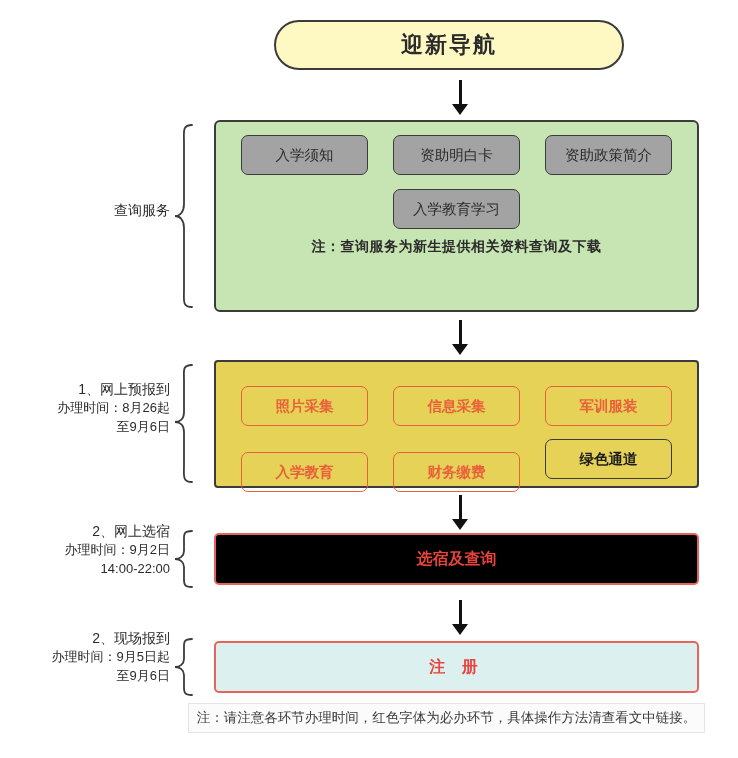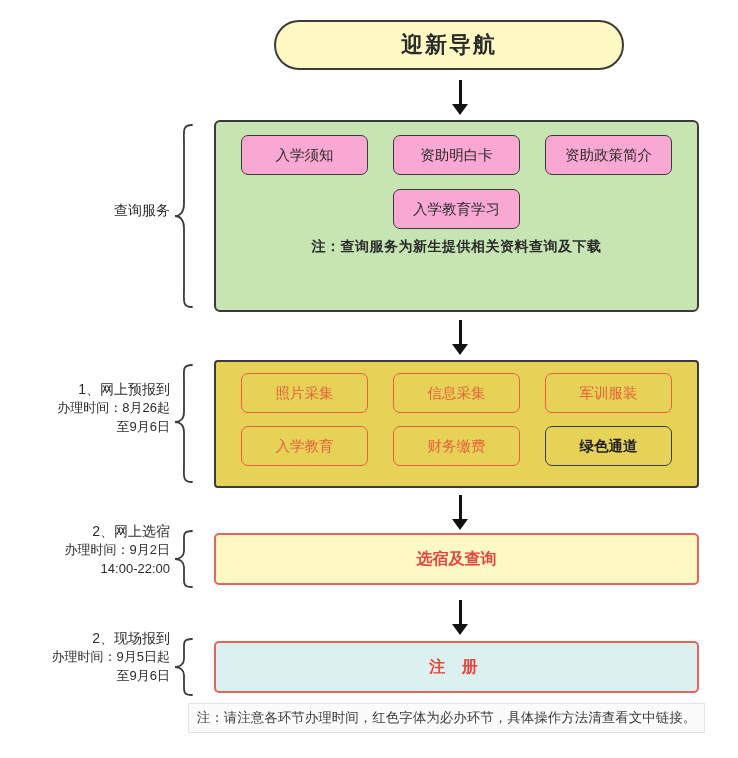--- a/index.html
+++ b/index.html
@@ -43,36 +43,36 @@
 
   .row{display:flex;justify-content:center;gap:25px;}
 
   
   .cell{
     box-sizing:border-box;
     width:127px;height:40px;
     display:flex;align-items:center;justify-content:center;
     font-size:14.5px;border-radius:7px;
   }
-  .cell-green{background:#f9a8d4;border:1.6px solid #3b3b3b;color:#2b2b2b;}
-  .cell-red{background:transparent;border:1.6px solid #e8603c;color:#e8603c;font-weight:normal;}
+  .cell-green{background:#a3a3a3;border:1.6px solid #3b3b3b;color:#2b2b2b;}
+  .cell-red{background:transparent;border:1.6px solid #e8603c;color:#e8603c;font-weight:bold;margin-top:13px;}
   .cell-dark{background:transparent;border:1.6px solid #3b3b3b;color:#1d1d1d;font-weight:bold;}
 
   .note-inline{
     text-align:center;font-size:14px;font-weight:bold;color:#2b2b2b;
     margin-top:9px;letter-spacing:.5px;
   }
 
   
   .wide-box{
     position:absolute;box-sizing:border-box;left:214px;width:485px;height:52px;
     display:flex;align-items:center;justify-content:center;
     font-size:16px;font-weight:bold;border-radius:5px;
   }
-  .box-dorm{top:533px;background:#fef9c3;border:2px solid #e8645a;color:#e8433c;}
+  .box-dorm{top:533px;background:#000000;border:2px solid #e8645a;color:#e8433c;}
   .box-reg{top:641px;background:#ddf0f0;border:2px solid #e8645a;color:#e8433c;letter-spacing:6px;}
 
   
   .footer-note{
     position:absolute;left:188px;top:703px;width:517px;height:30px;
     box-sizing:border-box;
     background:#fbfbfb;border:1px solid #e4e4e4;
     display:flex;align-items:center;justify-content:center;
     font-size:13.5px;color:#3c3c3c;
   }

